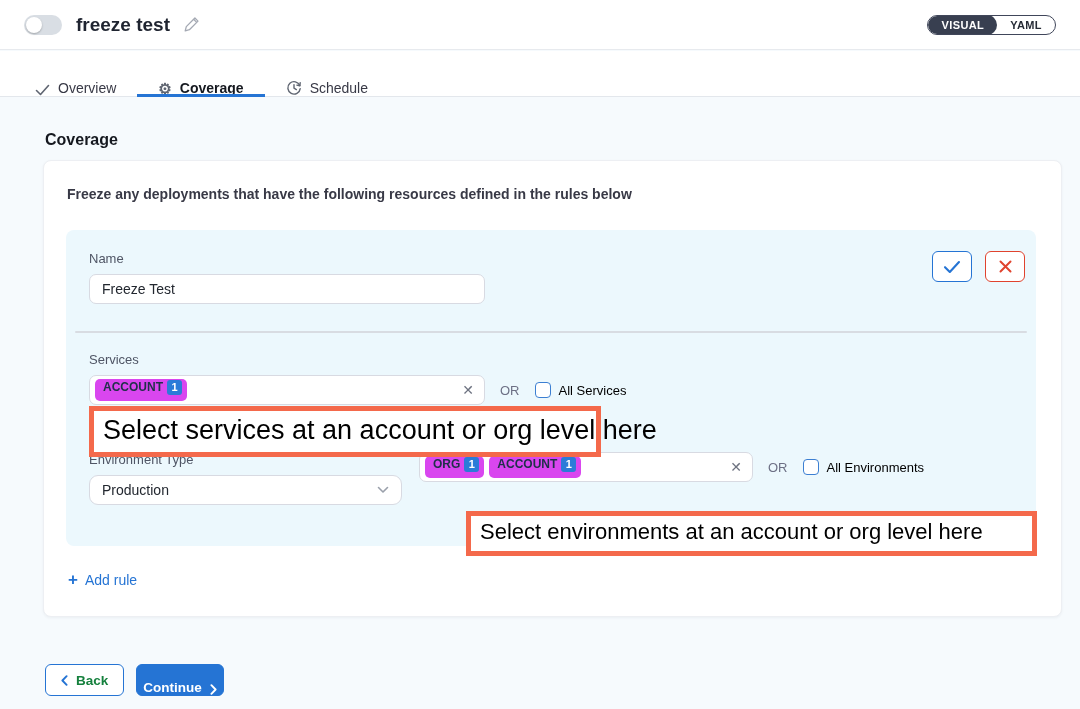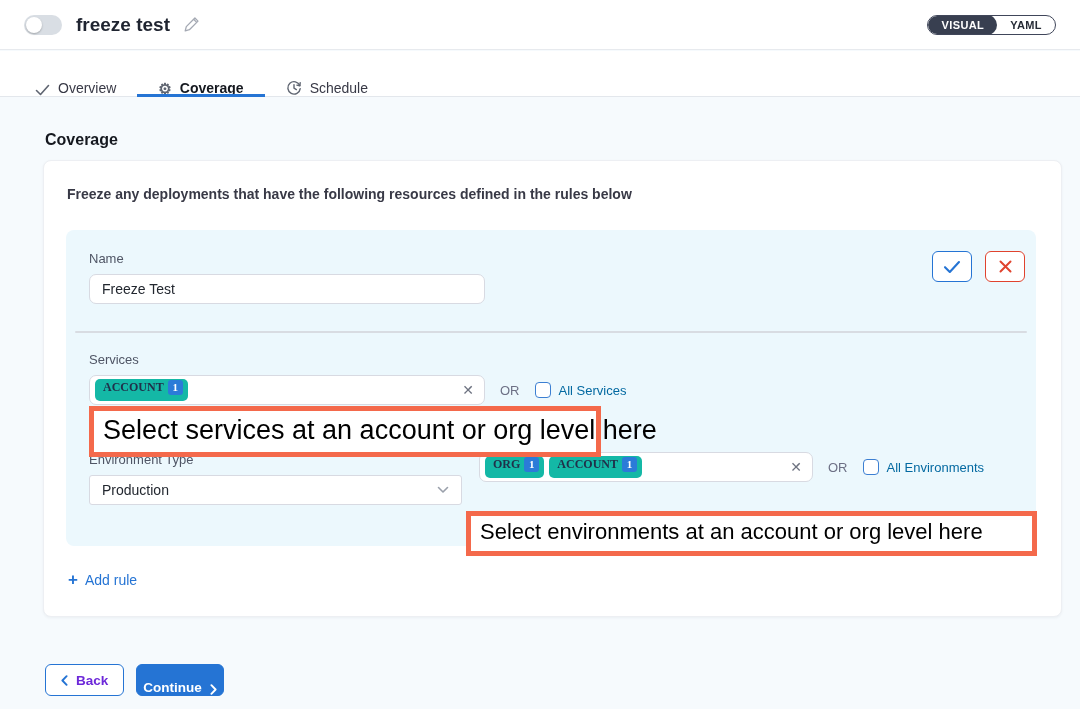--- a/index.html
+++ b/index.html
@@ -78,38 +78,38 @@
   .panel-divider { position:absolute; left:9px; right:9px; top:101px; height:2px; background:#d8dce2; border-radius:1px; }
   .name-block { position:absolute; left:23px; top:21px; }
   .name-block .field-label { display:block; margin-bottom:8px; }
   .services-label { position:absolute; left:23px; top:122px; }
   .services-row { position:absolute; left:23px; top:145px; display:flex; align-items:center; }
   .tag-input {
     width:396px; height:30px; background:#fff; border:1px solid #d8dae2; border-radius:7px;
     display:flex; align-items:center; padding:0 10px 0 5px; gap:5px;
   }
   .chip {
-    background:#14b8a6; border-radius:5px; height:22px; display:flex; align-items:center;
-    padding:0 5px 6px 8px; gap:4px; font-size:12px; font-weight:bold; color:#20304a; white-space:nowrap;font-family:Liberation Serif, serif;
+    background:#d946ef; border-radius:5px; height:22px; display:flex; align-items:center;
+    padding:0 5px 6px 8px; gap:4px; font-size:12px; font-weight:bold; color:#20304a; white-space:nowrap;
   }
   .chip .count {
     background:#2b7bd8; color:#fff; font-size:11px; font-weight:bold;
     min-width:15px; height:15px; border-radius:3px; display:flex; align-items:center; justify-content:center; padding:0 3px;
   }
   .clear-x { margin-left:auto; color:#6d7280; font-size:14px; line-height:1; cursor:pointer; }
   .or-label { font-size:13px; color:#6d7085; margin:0 15px; }
   .checkbox-wrap { display:flex; align-items:center; gap:8px; cursor:pointer; }
   .checkbox {
     width:16px; height:16px; border:1.5px solid #3c7fd2; border-radius:4px; background:#fff; flex:0 0 auto;
   }
-  .checkbox-label { font-size:13px; color:#0369a1; white-space:nowrap; }
+  .checkbox-label { font-size:13px; color:#000000; white-space:nowrap; }
   .env-row { position:absolute; left:23px; top:222px; display:flex; }
   .env-col .field-label { display:block; margin-bottom:8px; }
   .select-box {
-    width:373px; height:30px; background:#fff; border:1px solid #d8dae2; border-radius:3px;
+    width:313px; height:30px; background:#fff; border:1px solid #d8dae2; border-radius:9px;
     display:flex; align-items:center; padding:0 12px; font-size:14px; color:#22272f; cursor:pointer;
   }
   .select-box .chev { margin-left:auto; color:#9aa0ab; display:flex; }
   .env-col2 { margin-left:17px; display:flex; flex-direction:column; }
   .env-col2-row { display:flex; align-items:center; }
   .env-col2 .tag-input { width:334px; }
   .annotation {
     position:absolute; background:#fff; border:5px solid #f4694b;
     font-size:27px; color:#000; white-space:nowrap; line-height:1.3;
     padding:2px 9px 4px 9px; z-index:5;
@@ -121,21 +121,21 @@
     color:#2574d4; font-size:14px; cursor:pointer;
   }
   .add-rule .plus { font-size:17px; font-weight:bold; line-height:1; }
   
   .footer-btns { position:absolute; left:45px; top:664px; display:flex; gap:12px; }
   .btn {
     height:32px; border-radius:6px; display:flex; align-items:center; gap:8px;
     font-size:13.5px; font-weight:bold; padding:0 15px; cursor:pointer;
     font-family:"Liberation Sans", sans-serif;
   }
-  .btn-back { background:#fff; border:1.5px solid #2574d4; color:#6d28d9; }
+  .btn-back { background:#fff; border:1.5px solid #2574d4; color:#15803d; }
   .btn-continue { background:#2574d4; border:1.5px solid #2574d4; color:#fff; padding:0 6px;align-items:flex-end; }
 </style>
 </head>
 <body>
 
 <div class="titlebar">
   <div class="toggle">
     <div class="knob"></div>
   </div>
   <div class="freeze-title">freeze test</div>

